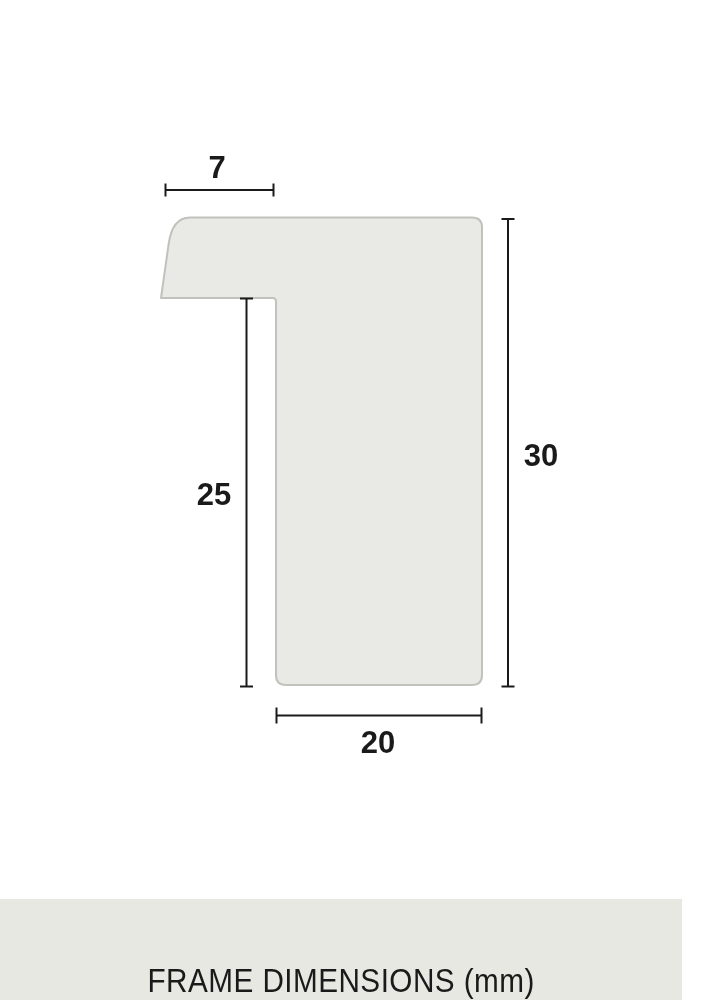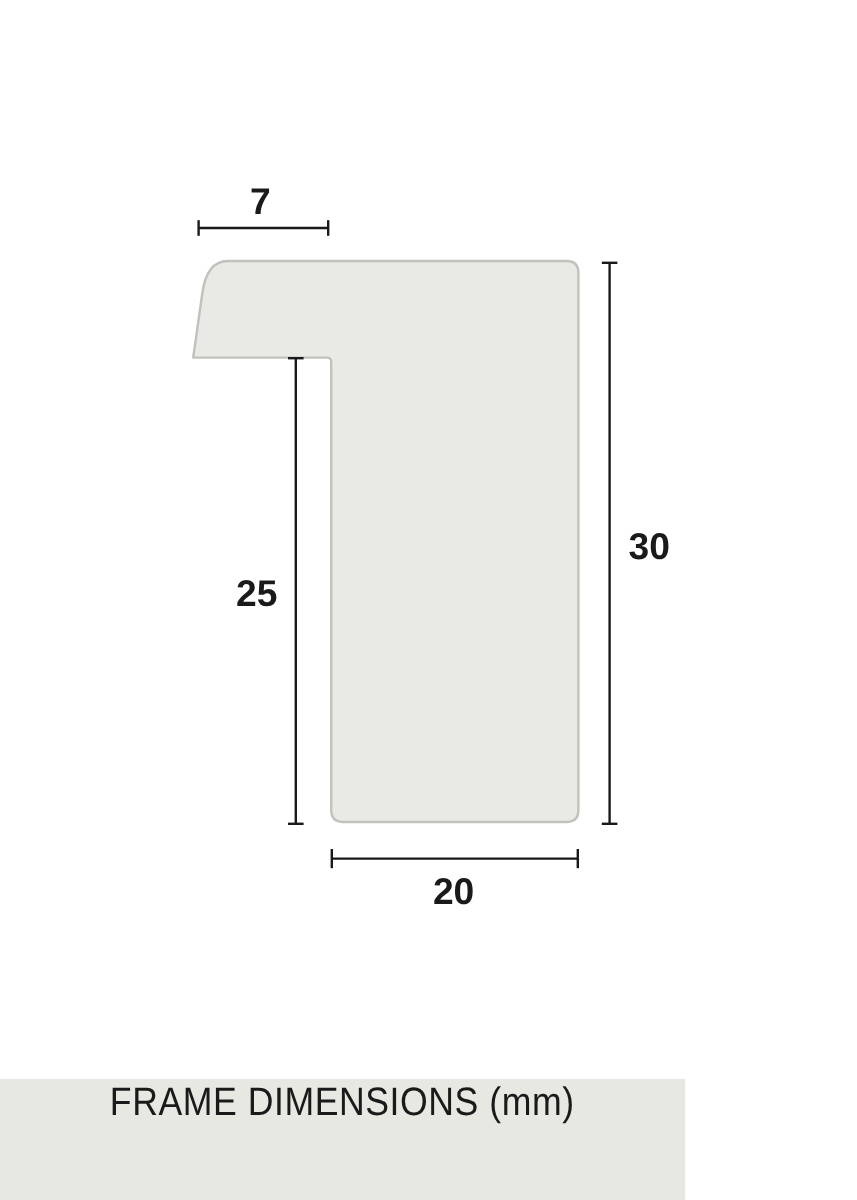--- a/index.html
+++ b/index.html
@@ -38,25 +38,25 @@
     fill: var(--text, #1a1a1a);
     font-family: "Liberation Sans", sans-serif;
     font-size: 31px;
     font-weight: 700;
     text-anchor: middle;
   }
   .caption-bar {
     position: absolute;
     left: 0;
     top: 899px;
-    width: 571px;
+    width: 682px;
     height: 101px;
     background: var(--caption-bg, #e8e8e3);
     display: flex;
-    align-items: flex-start;
+    align-items: flex-end;
     justify-content: center;
   }
   .caption-text {
     color: var(--caption-text, #1a1a1a);
     font-family: "Liberation Sans", sans-serif;
     font-size: 33px;
     font-weight: 400;
     letter-spacing: 0.5px;
     transform: scaleX(0.9);
     transform-origin: center;

